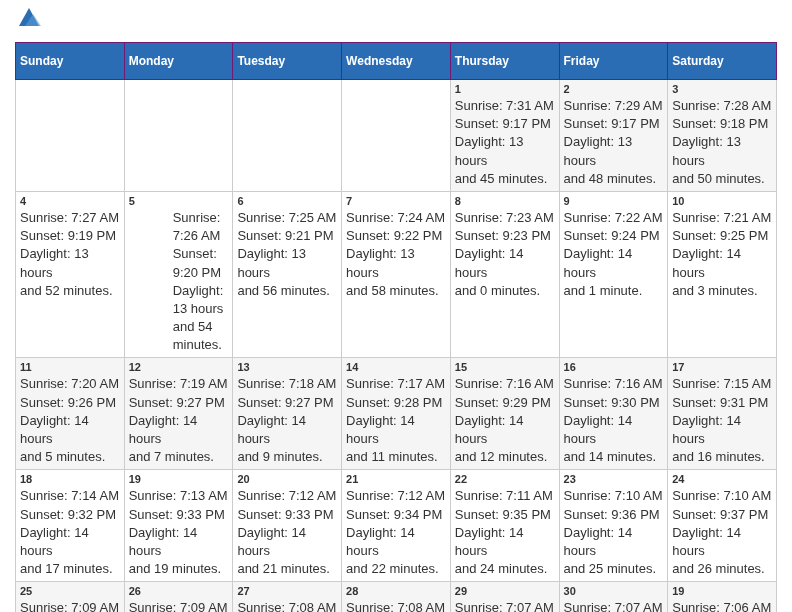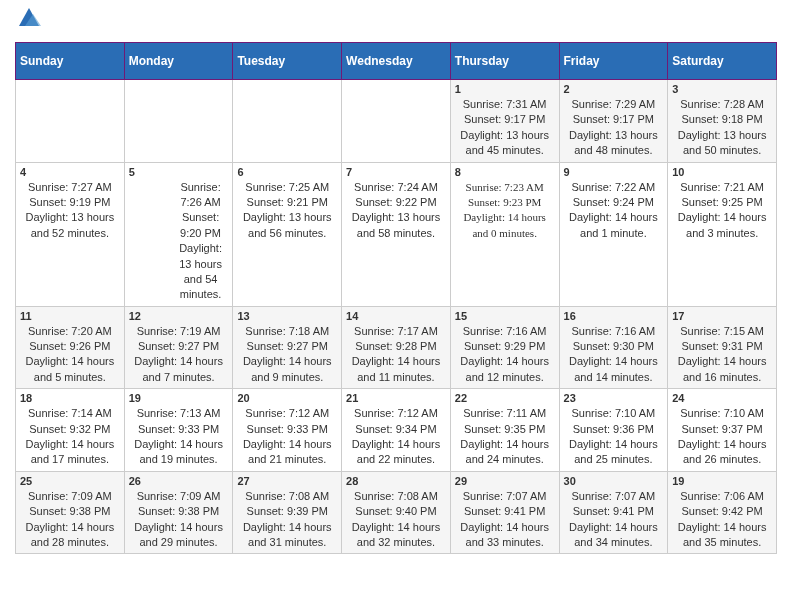--- a/index.html
+++ b/index.html
@@ -84,24 +84,23 @@
     tbody tr:nth-child(odd) td {
       background: #f5f5f5;
     }
     .day-number {
       font-weight: bold;
       font-size: 11px;
       display: block;
       margin-bottom: 2px;
     }
     .cell-content {
-      font-size: 11px;
+      font-size: 13px;
       line-height: 1.4;
       color: #333;
-      text-align: center;
     }
     td.empty {
       background: #fff !important;
     }
   </style>
 </head>
 <body>
 
 <div class="page">
   <div class="header">
@@ -187,21 +186,21 @@
           </td>
           <td>
             <span class="day-number">7</span>
             <div class="cell-content" style="white-space: pre-line;">Sunrise: 7:24 AM
 Sunset: 9:22 PM
 Daylight: 13 hours
 and 58 minutes.</div>
           </td>
           <td>
             <span class="day-number">8</span>
-            <div class="cell-content" style="white-space: pre-line; font-family: Liberation Serif, serif;">Sunrise: 7:23 AM
+            <div class="cell-content" style="white-space: pre-line;">Sunrise: 7:23 AM
 Sunset: 9:23 PM
 Daylight: 14 hours
 and 0 minutes.</div>
           </td>
           <td>
             <span class="day-number">9</span>
             <div class="cell-content" style="white-space: pre-line;">Sunrise: 7:22 AM
 Sunset: 9:24 PM
 Daylight: 14 hours
 and 1 minute.</div>

